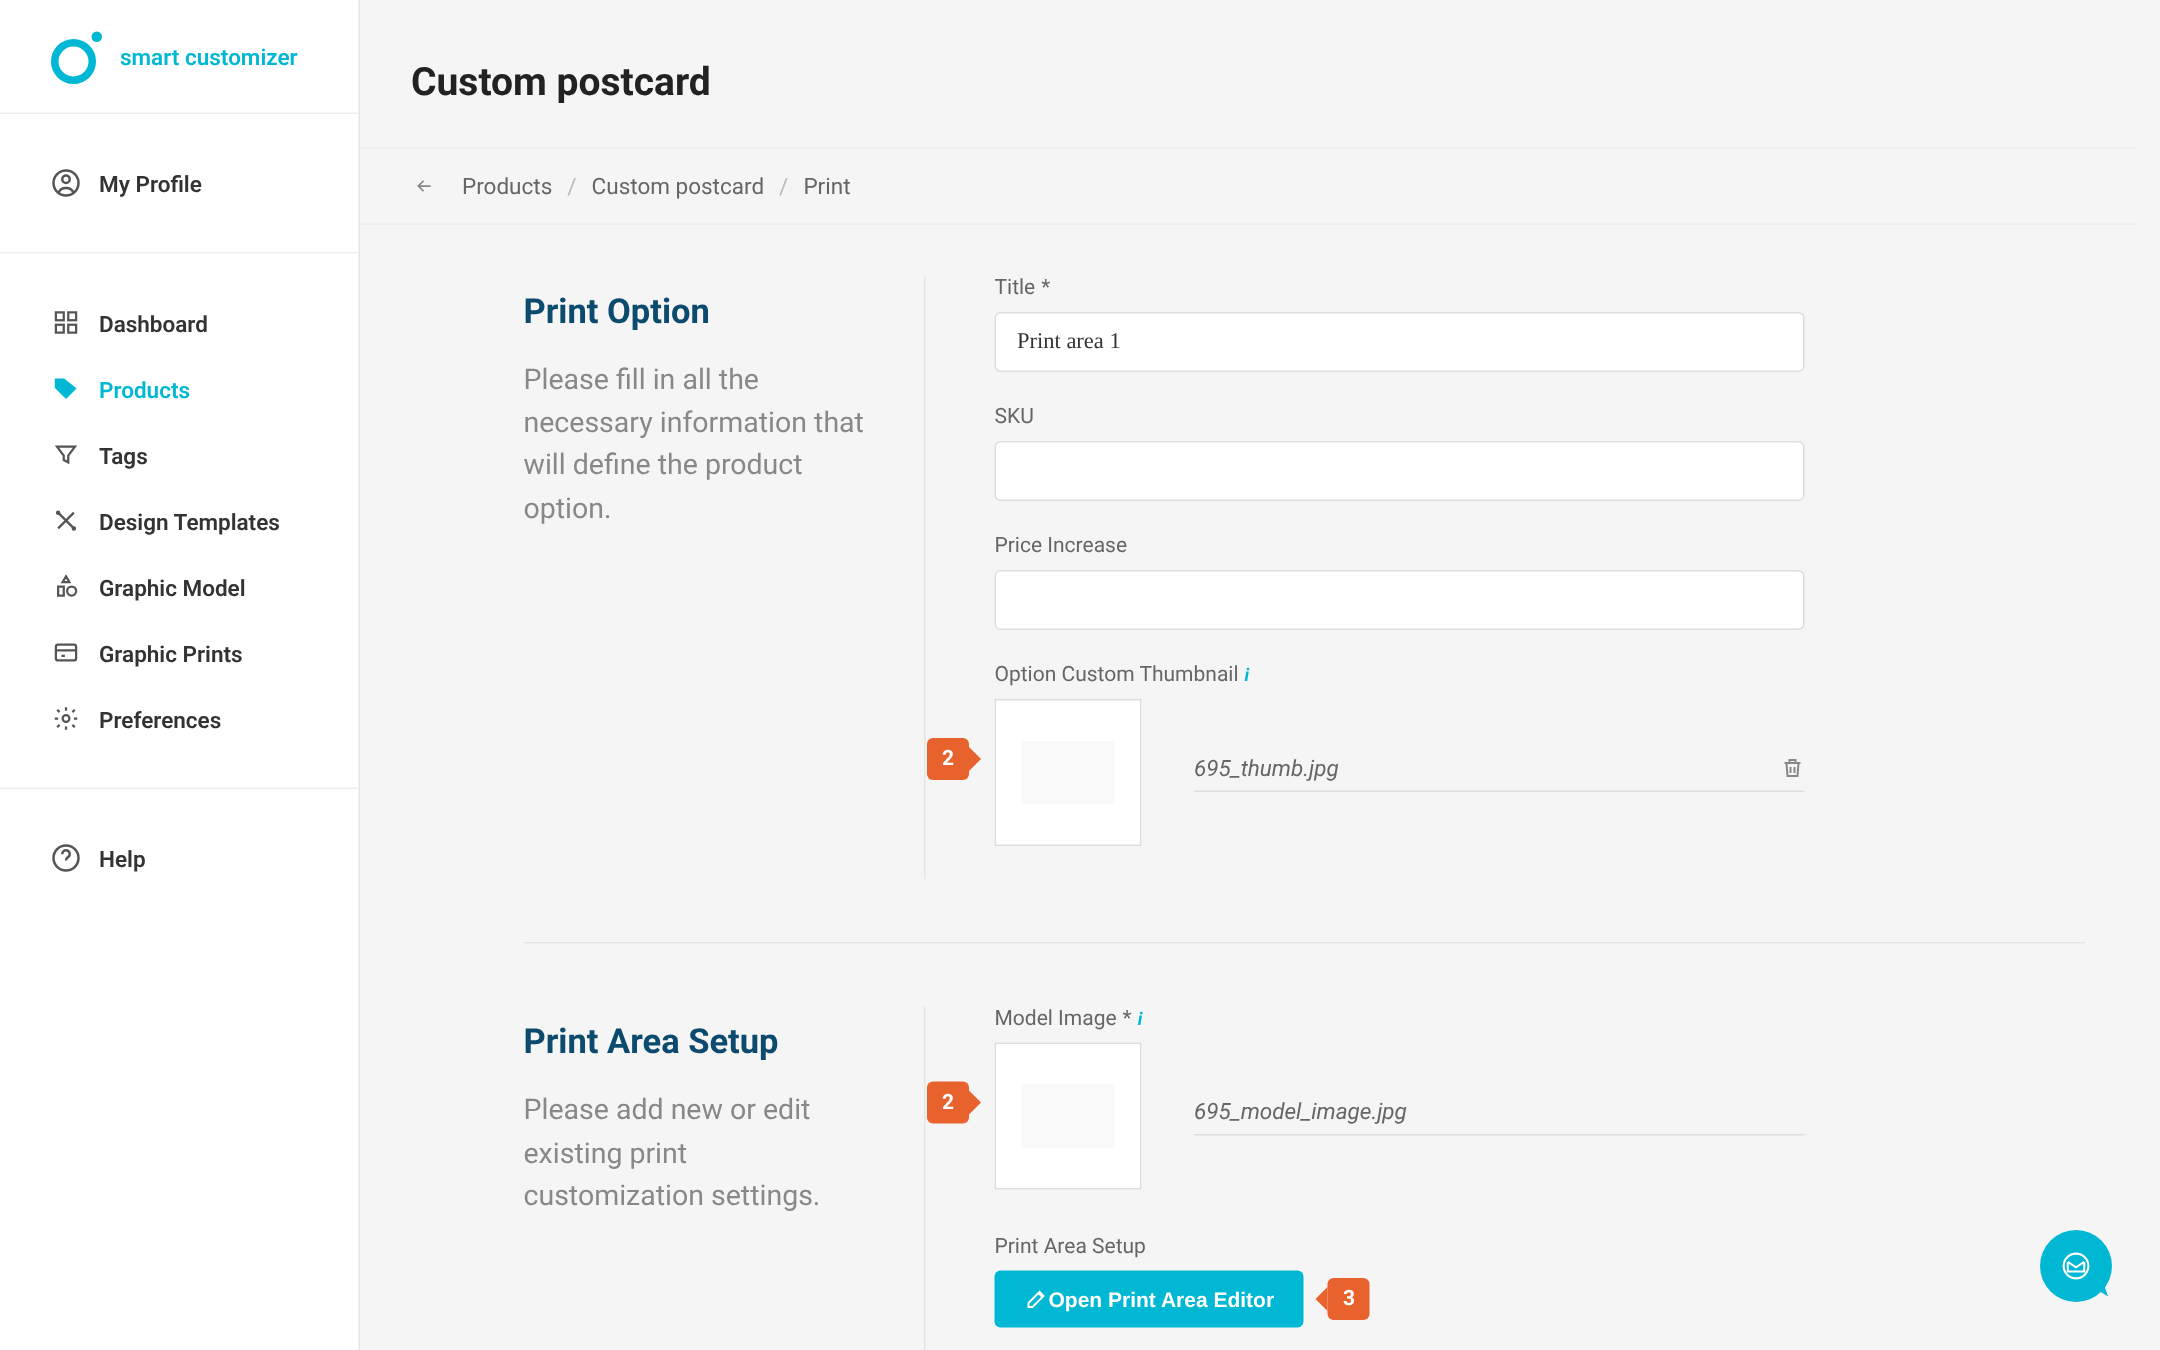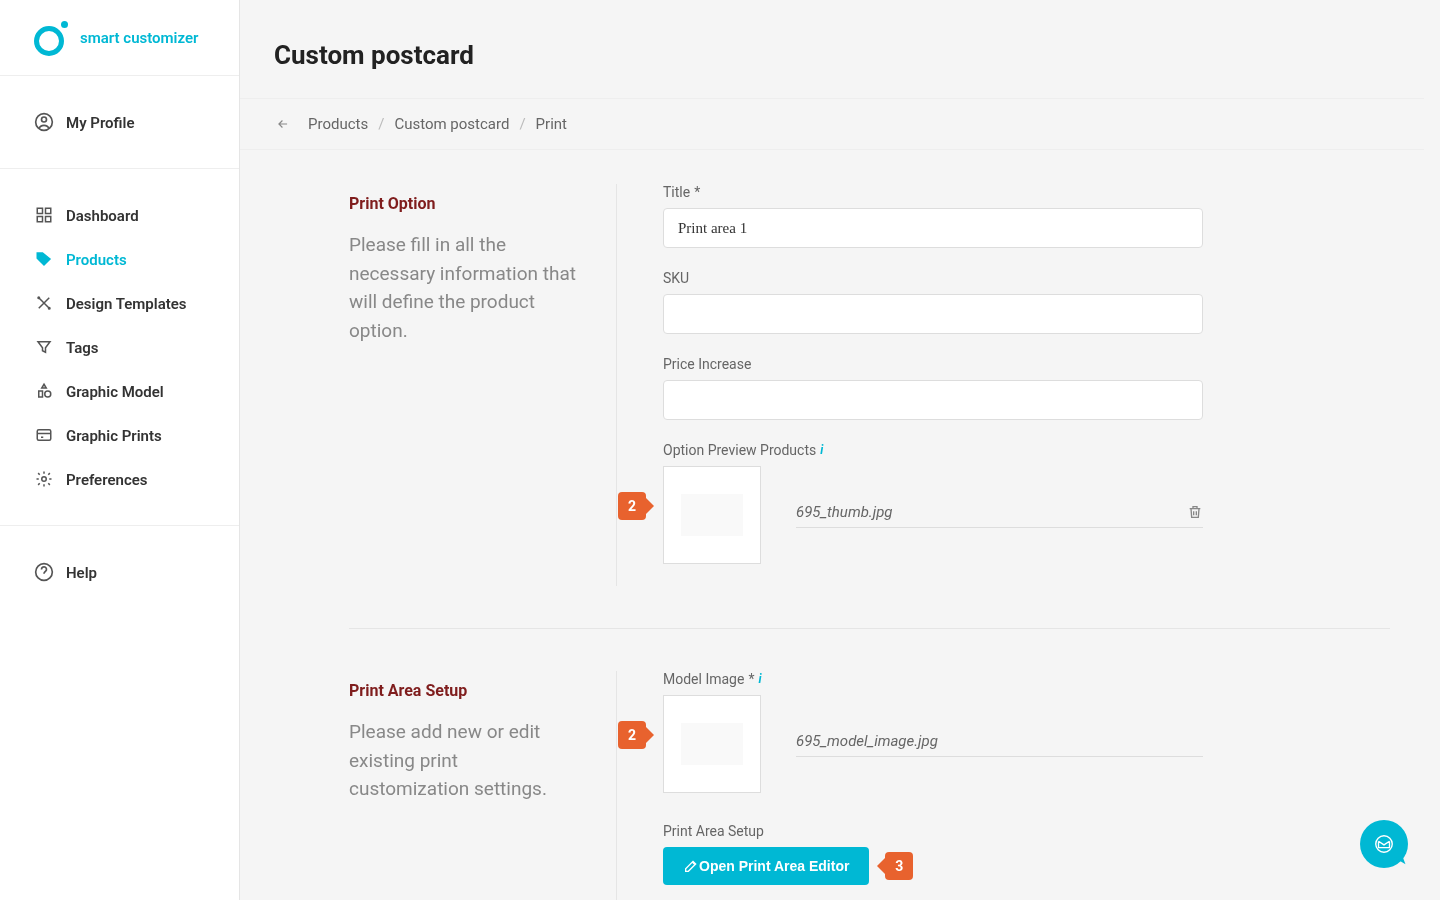--- a/index.html
+++ b/index.html
@@ -29,21 +29,21 @@
     
     .breadcrumb-bar { border-top: 1px solid #eee; border-bottom: 1px solid #eee; padding: 16px 34px; display: flex; align-items: center; gap: 10px; color: #888; font-size: 15px; }
     .breadcrumb-bar .sep { color: #bbb; }
     .breadcrumb-bar .crumb { color: #666; }
     .breadcrumb-bar .back-arrow { margin-right: 6px; }
     
     .content { padding: 34px 34px 0 34px; }
     .section { display: flex; border-bottom: 1px solid #e5e5e5; padding-bottom: 42px; margin-bottom: 42px; position: relative; margin-left: 75px; }
     .section:last-child { border-bottom: none; }
     .section-left { width: 268px; padding-right: 40px; border-right: 1px solid #e5e5e5; padding-top: 10px; }
-    .section-title { font-size: 16px; font-weight: 700; color: #7f1d1d; margin-bottom: 18px; }
+    .section-title { font-size: 23px; font-weight: 700; color: #0c4a6e; margin-bottom: 18px; }
     .section-desc { font-size: 19px; color: #888; line-height: 1.5; }
     .section-right { flex: 1; padding-left: 46px; position: relative; }
     
     .field { margin-bottom: 22px; }
     .field-label { font-size: 14px; color: #666; margin-bottom: 8px; display: flex; align-items: center; gap: 4px; }
     .field-label .req { color: #666; }
     .info-icon { color: #00B8D4; font-style: italic; font-weight: bold; font-size: 12px; cursor: pointer; }
     .text-input { width: 100%; max-width: 540px; height: 40px; border: 1px solid #ddd; border-radius: 4px; padding: 0 14px; font-size: 15px; color: #333; background: #fff; font-family: Liberation Serif, serif; }
     .text-input::placeholder { color: #999; }
     
@@ -108,34 +108,34 @@
           <svg width="18" height="18" viewBox="0 0 24 24" fill="none" stroke="#00B8D4" stroke-width="2">
               <path d="M20 12l-8 8-9-9V4h7l10 8z"></path>
               <circle cx="7" cy="8" r="1.5" fill="#00B8D4"></circle>
             </svg>
         </span>
         <span class="label">Products</span>
       </div>
       <div class="nav-item">
         <span class="icon">
           <svg width="18" height="18" viewBox="0 0 24 24" fill="none" stroke="#555" stroke-width="2">
+              <path d="M4 5h16l-6 8v6l-4-2v-4L4 5z"></path>
+            </svg>
+        </span>
+        <span class="label">Tags</span>
+      </div>
+      <div class="nav-item">
+        <span class="icon">
+          <svg width="18" height="18" viewBox="0 0 24 24" fill="none" stroke="#555" stroke-width="2">
               <path d="M5 19l14-14M5 5l14 14"></path>
               <circle cx="5" cy="5" r="1"></circle>
               <circle cx="19" cy="19" r="1"></circle>
             </svg>
         </span>
         <span class="label">Design Templates</span>
-      </div>
-      <div class="nav-item">
-        <span class="icon">
-          <svg width="18" height="18" viewBox="0 0 24 24" fill="none" stroke="#555" stroke-width="2">
-              <path d="M4 5h16l-6 8v6l-4-2v-4L4 5z"></path>
-            </svg>
-        </span>
-        <span class="label">Tags</span>
       </div>
       <div class="nav-item">
         <span class="icon">
           <svg width="18" height="18" viewBox="0 0 24 24" fill="none" stroke="#555" stroke-width="2">
               <path d="M12 3l3 5h-6l3-5zM5 20h5v-8H5zM17 20a4 4 0 100-8 4 4 0 000 8z"></path>
             </svg>
         </span>
         <span class="label">Graphic Model</span>
       </div>
       <div class="nav-item">
@@ -205,21 +205,21 @@
           <div class="field">
             <div class="field-label">SKU</div>
             <input class="text-input" type="text" value="" style="">
           </div>
           <div class="field">
             <div class="field-label">Price Increase</div>
             <input class="text-input" type="text" value="" style="">
           </div>
           <div class="field" style="position:relative;">
             <div class="field-label">
-              <span>Option Preview Products</span>
+              <span>Option Custom Thumbnail</span>
               <span class="info-icon">i</span>
             </div>
             <div class="callout" style="left:-45px; top:50px;">2</div>
             <div class="thumb-row">
               <div class="thumb-box">
                   <div class="thumb-inner"></div>
                 </div>
               <div class="thumb-file-row">
                 <span class="thumb-filename">695_thumb.jpg</span>
                 <span class="trash-icon">

